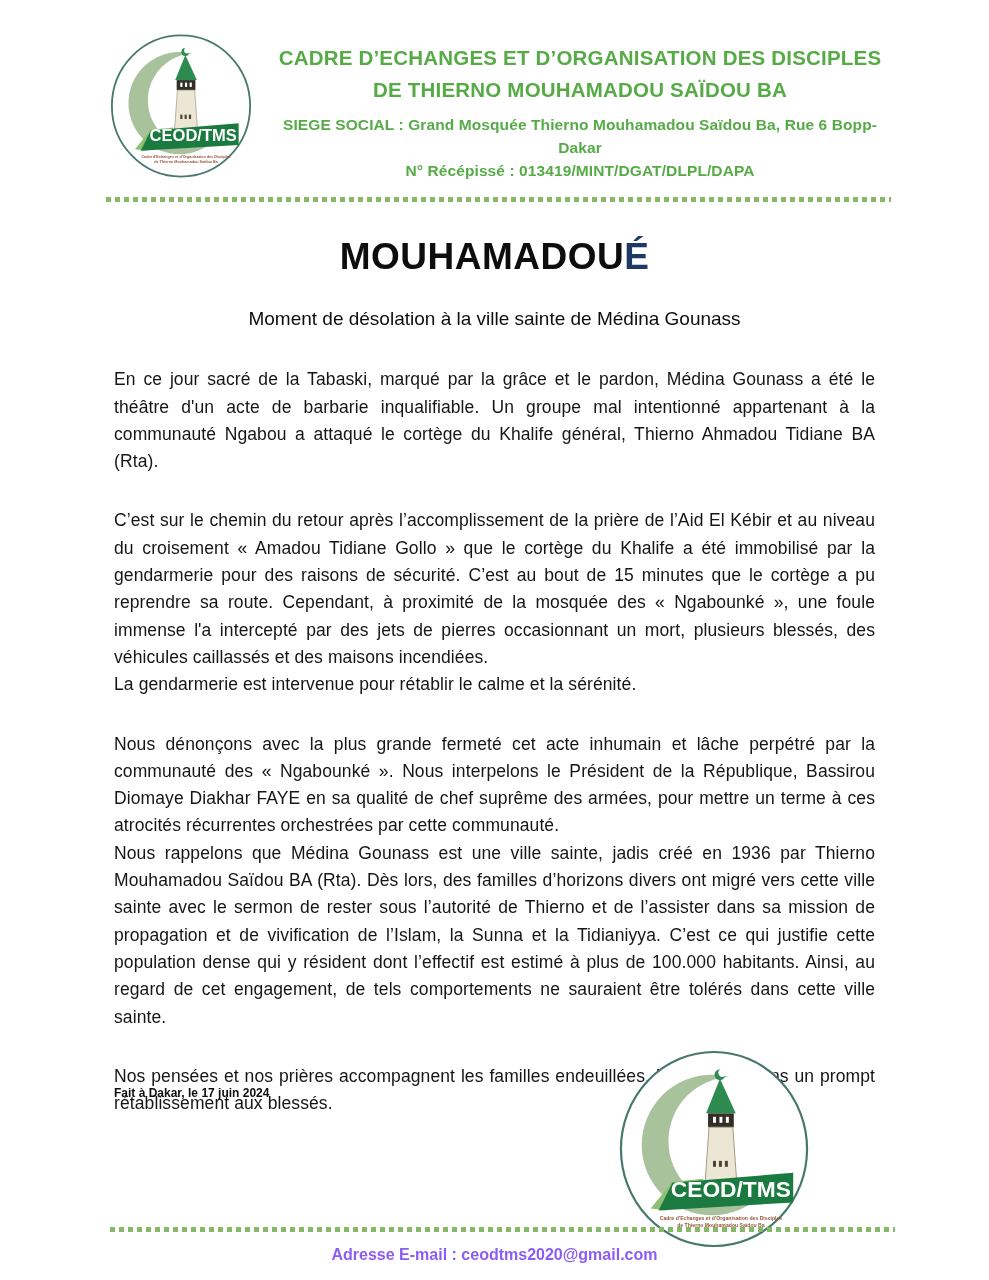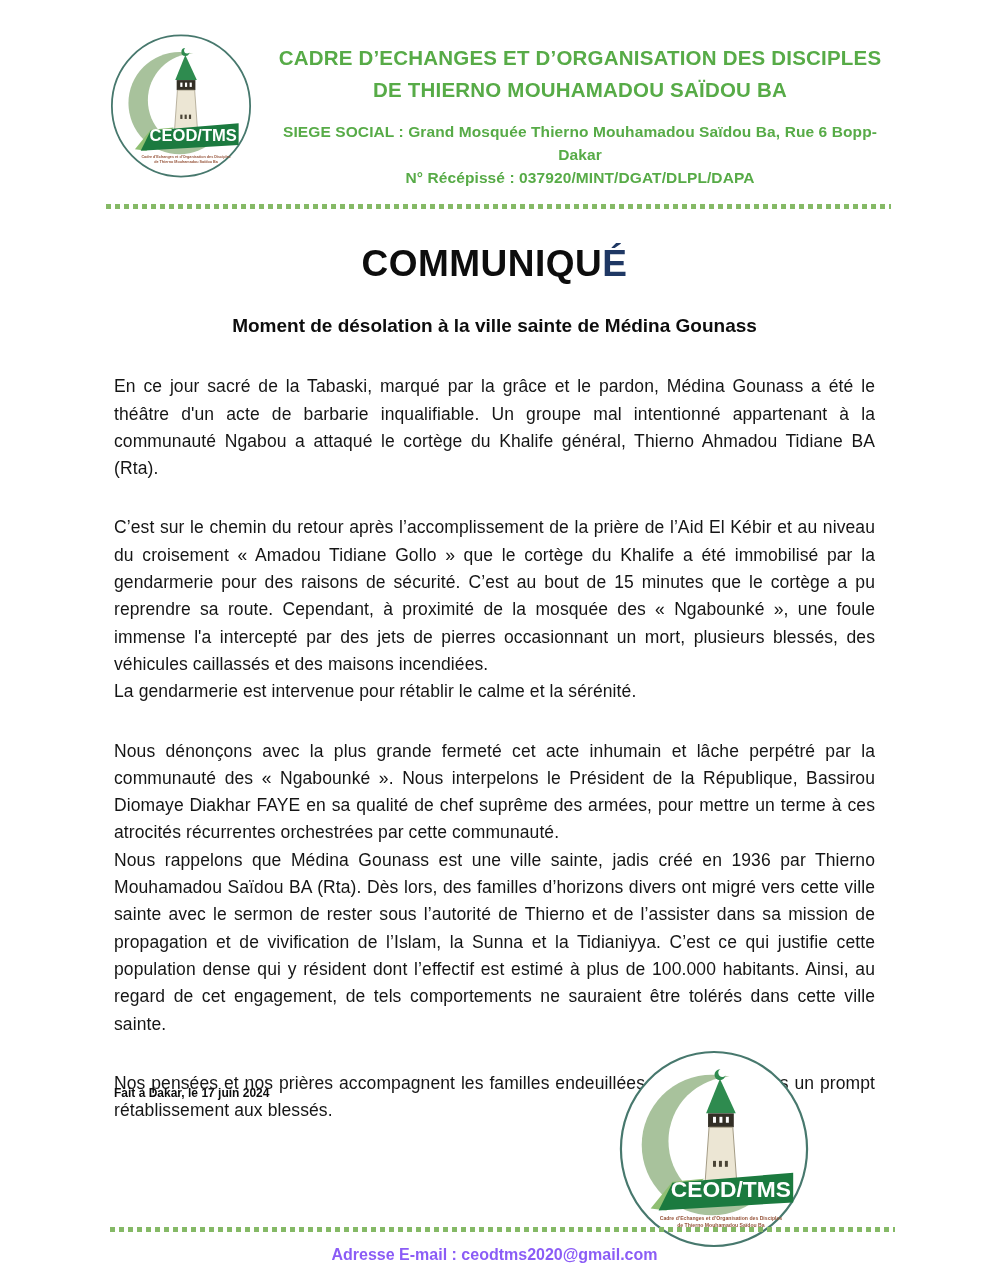--- a/index.html
+++ b/index.html
@@ -42,42 +42,42 @@
     line-height: 1.55;
     letter-spacing: 0.2px;
   }
   .info-line {
     color: #57ab47;
     font-weight: bold;
     font-size: 15.5px;
     line-height: 1.5;
     letter-spacing: 0.1px;
   }
-  .info-line.first { margin-top: 14px; }
+  .info-line.first { margin-top: 7px; }
   .dotted-line {
     height: 5px;
     margin: 15px 98px 0 106px;
     background-image: repeating-linear-gradient(90deg, #85b966 0, #85b966 5px, transparent 5px, transparent 9px);
   }
   
   .content { margin: 0 114px; }
   .doc-title {
     text-align: center;
     margin-top: 34px;
     font-size: 37px;
     font-weight: bold;
     letter-spacing: 0.5px;
     color: #0d0d0d;
   }
   .doc-title .accent { color: #1f3864; }
   .doc-subtitle {
     text-align: center;
     margin-top: 30px;
     font-size: 19px;
-    font-weight: bold;
+    font-weight: normal;
     color: #0d0d0d;
   }
   .body-text { margin-top: 36px; }
   .body-text p {
     font-size: 17.5px;
     line-height: 1.56;
     text-align: justify;
     white-space: pre-line;
     letter-spacing: 0.1px;
     margin-bottom: 27px;
@@ -136,27 +136,27 @@
     <polygon points="58,134 180,124 180,154 44,162" fill="#1b7a3f"></polygon>
     <text x="117" y="149" text-anchor="middle" font-size="23" font-weight="bold" fill="#ffffff" font-family="Liberation Sans, sans-serif">CEOD/TMS</text>
     <text x="107" y="172" text-anchor="middle" font-size="5.2" font-weight="bold" fill="#96543a" font-family="Liberation Sans, sans-serif">Cadre d’Echanges et d’Organisation des Disciples</text>
     <text x="107" y="179" text-anchor="middle" font-size="5.2" font-weight="bold" fill="#96543a" font-family="Liberation Sans, sans-serif">de Thierno Mouhamadou Saïdou Ba</text>
   </svg>
 
   <div class="header-text">
     <div class="org-line">CADRE D’ECHANGES ET D’ORGANISATION DES DISCIPLES</div>
     <div class="org-line">DE THIERNO MOUHAMADOU SAÏDOU BA</div>
     <div class="info-line first">SIEGE SOCIAL : Grand Mosquée Thierno Mouhamadou Saïdou Ba, Rue 6 Bopp-Dakar</div>
-    <div class="info-line">N° Récépissé : 037920/MINT/DGAT/DLPL/DAPA</div>
+    <div class="info-line">N° Récépissé : 013419/MINT/DGAT/DLPL/DAPA</div>
   </div>
 
   <div class="dotted-line"></div>
 
   <div class="content">
-    <div class="doc-title"><span>COMMUNIQU</span><span class="accent">É</span></div>
+    <div class="doc-title"><span>MOUHAMADOU</span><span class="accent">É</span></div>
     <div class="doc-subtitle">Moment de désolation à la ville sainte de Médina Gounass</div>
 
     <div class="body-text">
       <p>En ce jour sacré de la Tabaski, marqué par la grâce et le pardon, Médina Gounass a été le théâtre d'un acte de barbarie inqualifiable. Un groupe mal intentionné appartenant à la communauté Ngabou a attaqué le cortège du Khalife général, Thierno Ahmadou Tidiane BA (Rta).</p>
       <p>C’est sur le chemin du retour après l’accomplissement de la prière de l’Aid El Kébir et au niveau du croisement « Amadou Tidiane Gollo » que le cortège du Khalife a été immobilisé par la gendarmerie pour des raisons de sécurité. C’est au bout de 15 minutes que le cortège a pu reprendre sa route. Cependant, à proximité de la mosquée des « Ngabounké », une foule immense l'a intercepté par des jets de pierres occasionnant un mort, plusieurs blessés, des véhicules caillassés et des maisons incendiées.
 La gendarmerie est intervenue pour rétablir le calme et la sérénité.</p>
       <p>Nous dénonçons avec la plus grande fermeté cet acte inhumain et lâche perpétré par la communauté des « Ngabounké ». Nous interpelons le Président de la République, Bassirou Diomaye Diakhar FAYE en sa qualité de chef suprême des armées, pour mettre un terme à ces atrocités récurrentes orchestrées par cette communauté.
 Nous rappelons que Médina Gounass est une ville sainte, jadis créé en 1936 par Thierno Mouhamadou Saïdou BA (Rta). Dès lors, des familles d’horizons divers ont migré vers cette ville sainte avec le sermon de rester sous l’autorité de Thierno et de l’assister dans sa mission de propagation et de vivification de l’Islam, la Sunna et la Tidianiyya. C’est ce qui justifie cette population dense qui y résident dont l’effectif est estimé à plus de 100.000 habitants. Ainsi, au regard de cet engagement, de tels comportements ne sauraient être tolérés dans cette ville sainte.</p>
       <p>Nos pensées et nos prières accompagnent les familles endeuillées. Nous souhaitons un prompt rétablissement aux blessés.</p>
     </div>

